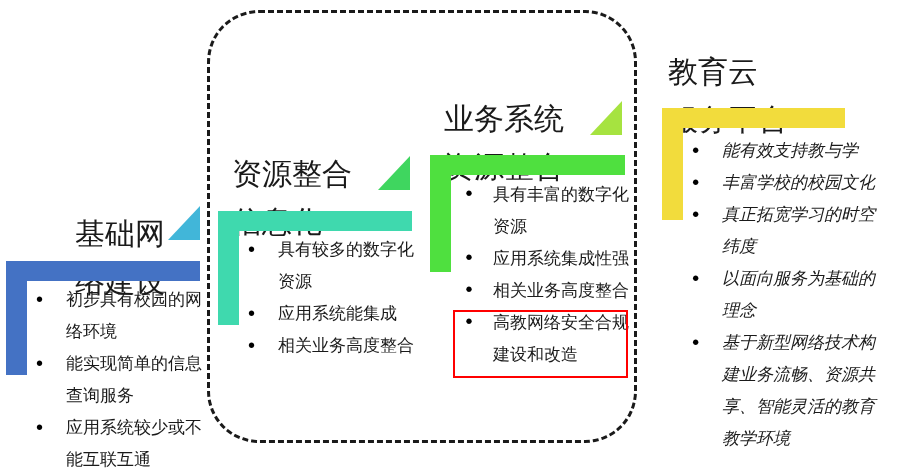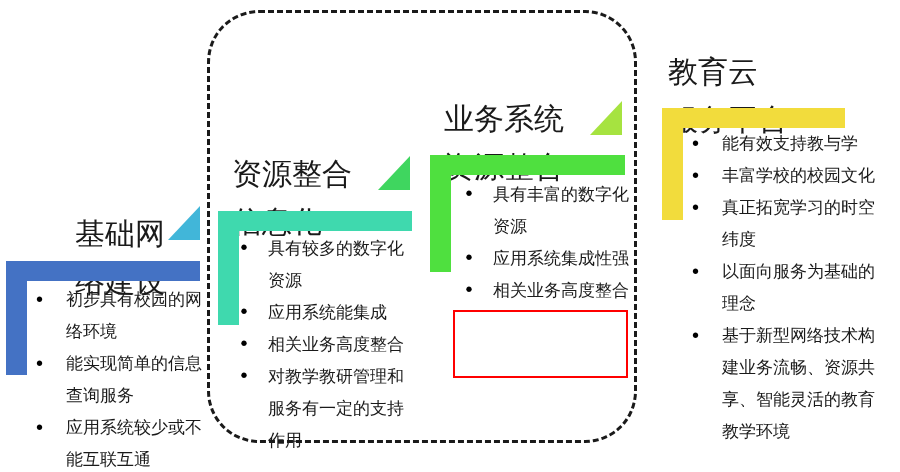--- a/index.html
+++ b/index.html
@@ -126,56 +126,56 @@
 
   <div class="tri" style="left:378px; top:156px;
               border-left:32px solid transparent;
               border-bottom:34px solid #3FD65F;"></div>
 
   <div class="bracket" style="left:218px; top:211px; width:194px; height:114px;">
     <div class="bar-h" style="width:194px; background:#3FD9AE;"></div>
     <div class="bar-v" style="height:114px; background:#3FD9AE;"></div>
   </div>
 
-  <ul class="bullets" style="left:232px; top:234px; width:182px;font-family:Liberation Mono, monospace;">
+  <ul class="bullets" style="left:242px; top:234px; width:182px;">
     <li>具有较多的数字化资源</li>
     <li>应用系统能集成</li>
     <li>相关业务高度整合</li>
-    <li>对教学教研管理和服务有一定的支持作用</li>
   </ul>
 
   <div class="col-title" style="left:444px; top:55px; width:180px;">业务系统
 资源整合</div>
 
   <div class="tri" style="left:590px; top:101px;
               border-left:32px solid transparent;
               border-bottom:34px solid #A6E340;"></div>
 
   <div class="bracket" style="left:430px; top:155px; width:195px; height:117px;">
     <div class="bar-h" style="width:195px; background:#4FE03F;"></div>
     <div class="bar-v" style="height:117px; background:#4FE03F;"></div>
   </div>
 
   <ul class="bullets" style="left:457px; top:180px; width:172px;font-family:Liberation Mono, monospace;">
     <li>具有丰富的数字化资源</li>
     <li>应用系统集成性强</li>
     <li>相关业务高度整合</li>
+    <li>高教网络安全合规建设和改造</li>
   </ul>
 
   <div class="hilite-box" style="left:453px; top:310px; width:175px; height:68px;"></div>
 
   <div class="col-title" style="left:668px; top:8px; width:190px;">教育云
 服务平台</div>
 
   <div class="bracket" style="left:662px; top:108px; width:183px; height:112px;">
     <div class="bar-h" style="width:183px; background:#F2DC3C;"></div>
     <div class="bar-v" style="height:112px; background:#F2DC3C;"></div>
   </div>
 
-  <ul class="bullets" style="left:686px; top:128px; width:198px;">
+  <ul class="bullets" style="left:686px; top:135px; width:198px;font-style:italic;">
     <li>能有效支持教与学</li>
     <li>丰富学校的校园文化</li>
     <li>真正拓宽学习的时空纬度</li>
     <li>以面向服务为基础的理念</li>
     <li>基于新型网络技术构建业务流畅、资源共享、智能灵活的教育教学环境</li>
   </ul>
 
 </div>
 
 </body></html>

